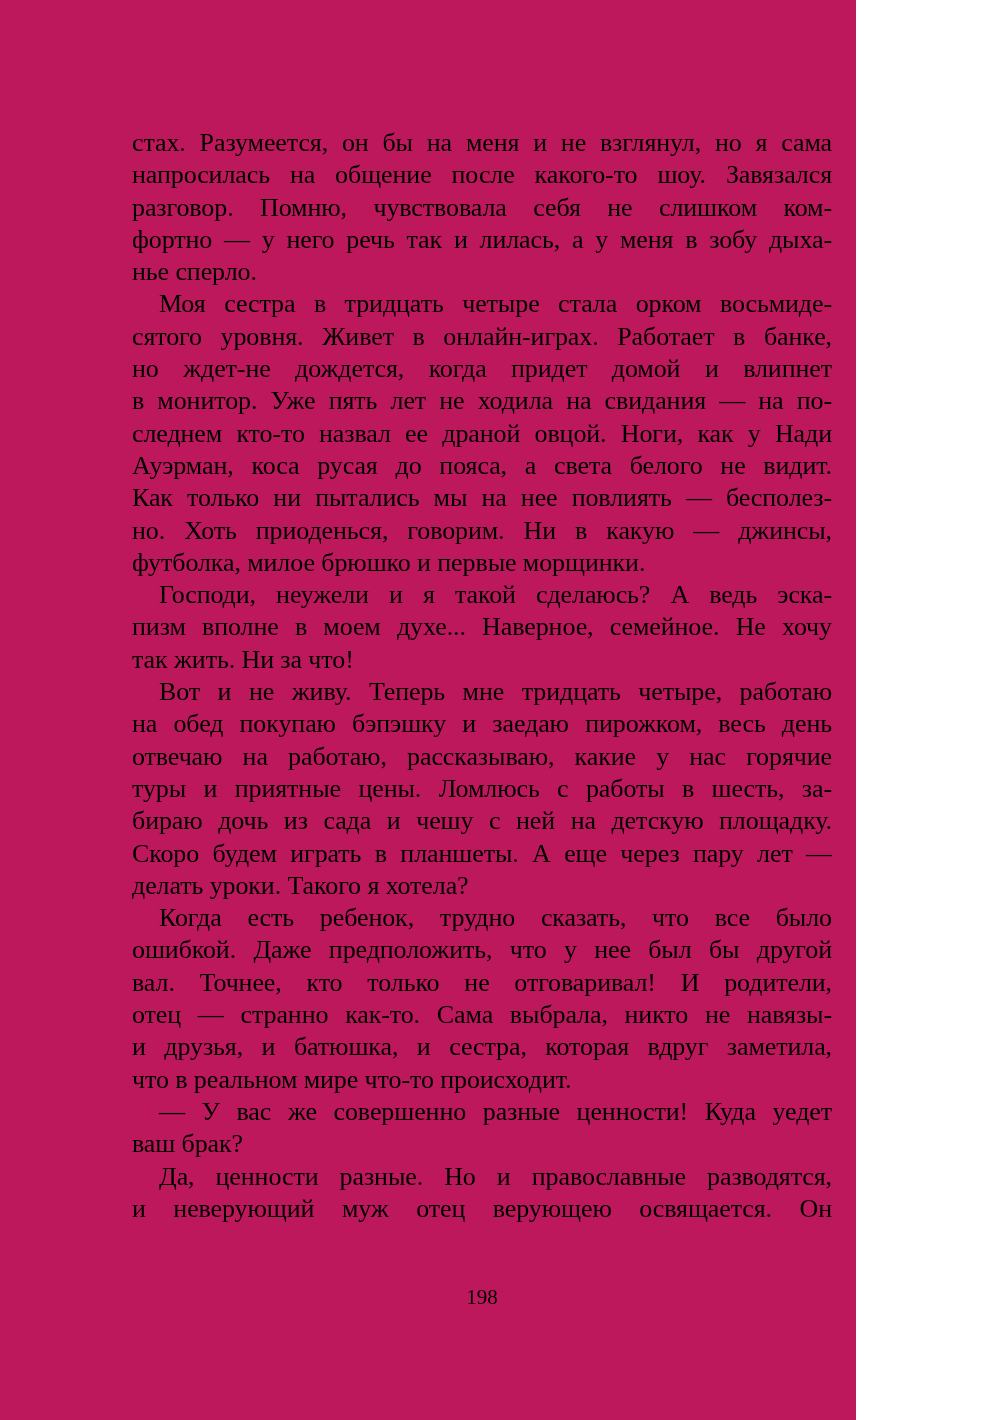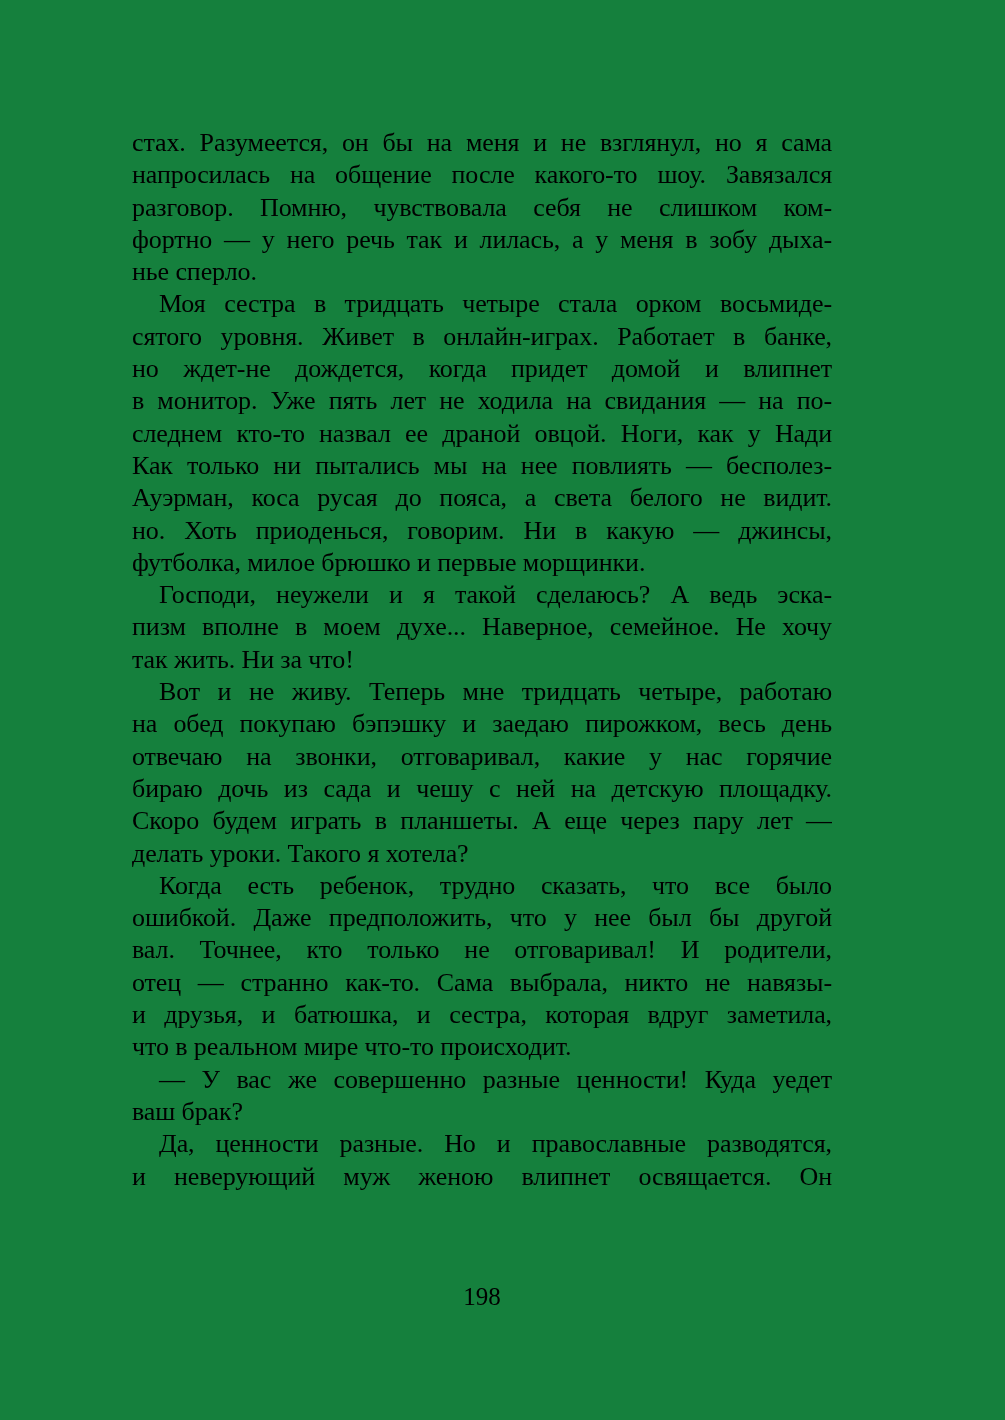--- a/index.html
+++ b/index.html
@@ -2,23 +2,23 @@
 <html><head>
 <meta charset="utf-8">
 <style>
   html, body {
     margin: 0;
     padding: 0;
     background: #ffffff;
   }
   .page {
     position: relative;
-    width: 1005px;
+    width: 856px;
     height: 1420px;
-    background: #15803d;
+    background: #be185d;
     overflow: hidden;
     font-family: "Liberation Serif", "DejaVu Serif", serif;
     color: #000000;
   }
   .text-block {
     position: absolute;
     left: 132px;
     top: 127px;
     width: 700px;
     font-size: 26px;
@@ -36,57 +36,58 @@
   }
   .line.para-end {
     text-align-last: left;
   }
   .page-number {
     position: absolute;
     left: 132px;
     top: 1282px;
     width: 700px;
     text-align: center;
-    font-size: 25px;
+    font-size: 21px;
     line-height: 30px;
   }
 </style>
 </head>
 <body>
 
 <div class="page">
   <div class="text-block">
       <div class="line">стах. Разумеется, он бы на меня и не взглянул, но я сама</div>
       <div class="line">напросилась на общение после какого-то шоу. Завязался</div>
       <div class="line">разговор. Помню, чувствовала себя не слишком ком-</div>
       <div class="line">фортно — у него речь так и лилась, а у меня в зобу дыха-</div>
       <div class="line para-end">нье сперло.</div>
       <div class="line indent">Моя сестра в тридцать четыре стала орком восьмиде-</div>
       <div class="line">сятого уровня. Живет в онлайн-играх. Работает в банке,</div>
       <div class="line">но ждет-не дождется, когда придет домой и влипнет</div>
       <div class="line">в монитор. Уже пять лет не ходила на свидания — на по-</div>
       <div class="line">следнем кто-то назвал ее драной овцой. Ноги, как у Нади</div>
+      <div class="line">Ауэрман, коса русая до пояса, а света белого не видит.</div>
       <div class="line">Как только ни пытались мы на нее повлиять — бесполез-</div>
-      <div class="line">Ауэрман, коса русая до пояса, а света белого не видит.</div>
       <div class="line">но. Хоть приоденься, говорим. Ни в какую — джинсы,</div>
       <div class="line para-end">футболка, милое брюшко и первые морщинки.</div>
       <div class="line indent">Господи, неужели и я такой сделаюсь? А ведь эска-</div>
       <div class="line">пизм вполне в моем духе... Наверное, семейное. Не хочу</div>
       <div class="line para-end">так жить. Ни за что!</div>
       <div class="line indent">Вот и не живу. Теперь мне тридцать четыре, работаю</div>
       <div class="line">на обед покупаю бэпэшку и заедаю пирожком, весь день</div>
-      <div class="line">отвечаю на звонки, отговаривал, какие у нас горячие</div>
+      <div class="line">отвечаю на работаю, рассказываю, какие у нас горячие</div>
+      <div class="line">туры и приятные цены. Ломлюсь с работы в шесть, за-</div>
       <div class="line">бираю дочь из сада и чешу с ней на детскую площадку.</div>
       <div class="line">Скоро будем играть в планшеты. А еще через пару лет —</div>
       <div class="line para-end">делать уроки. Такого я хотела?</div>
       <div class="line indent">Когда есть ребенок, трудно сказать, что все было</div>
       <div class="line">ошибкой. Даже предположить, что у нее был бы другой</div>
       <div class="line">вал. Точнее, кто только не отговаривал! И родители,</div>
       <div class="line">отец — странно как-то. Сама выбрала, никто не навязы-</div>
       <div class="line">и друзья, и батюшка, и сестра, которая вдруг заметила,</div>
       <div class="line para-end">что в реальном мире что-то происходит.</div>
       <div class="line indent">— У вас же совершенно разные ценности! Куда уедет</div>
       <div class="line para-end">ваш брак?</div>
       <div class="line indent">Да, ценности разные. Но и православные разводятся,</div>
-      <div class="line">и неверующий муж женою влипнет освящается. Он</div>
+      <div class="line">и неверующий муж отец верующею освящается. Он</div>
     </div>
   <div class="page-number">198</div>
 </div>
 
 </body></html>

